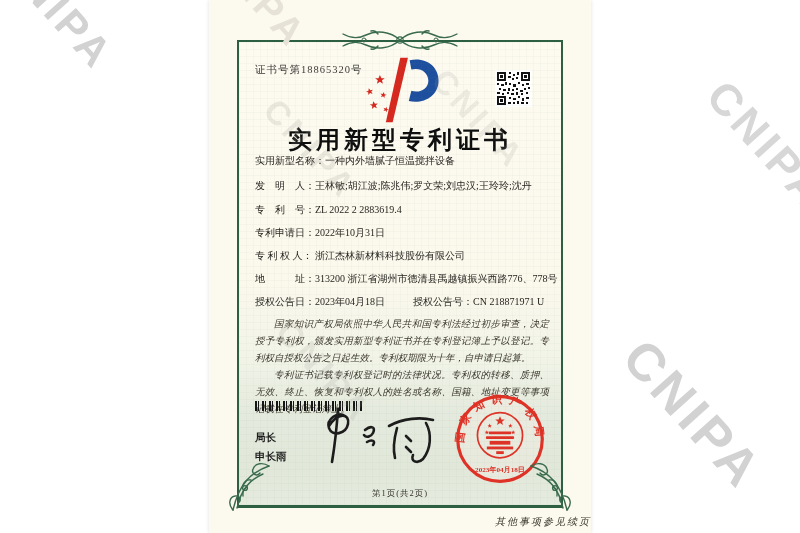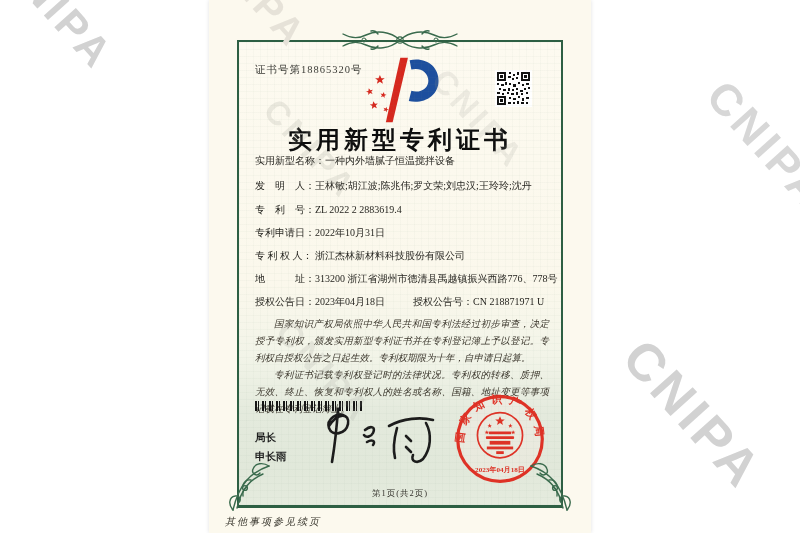--- a/index.html
+++ b/index.html
@@ -104,22 +104,22 @@
   }
   .signer { position:absolute; left:16px; top:386px; font-size:10.5px; font-weight:bold; color:#1c1c1c; line-height:1.85; }
   .signature { position:absolute; left:66px; top:362px; width:150px; height:66px; }
   .seal { position:absolute; left:214px; top:350px; width:94px; height:94px; opacity:0.93; }
 
   .page-ind {
     position:absolute; left:0; top:446px; width:100%;
     text-align:center; font-size:8.5px; color:#33312b; letter-spacing:1px;
   }
   .footer-note {
-    position:absolute; left:16px; top:515px; width:100%;
-    text-align:left; font-size:10px; font-style:italic; color:#3a382f; letter-spacing:2px;
+    position:absolute; left:0; top:515px; width:100%;
+    text-align:right; font-size:10px; font-style:italic; color:#3a382f; letter-spacing:2px;
   }
 </style>
 </head>
 <body>
 
 <span class="wm wm1">CNIPA</span>
 <span class="wm wm2">CNIPA</span>
 <span class="wm wm3">CNIPA</span>
 <span class="wm wm4">CNIPA</span>
 <span class="wm wm5">CNIPA</span>

